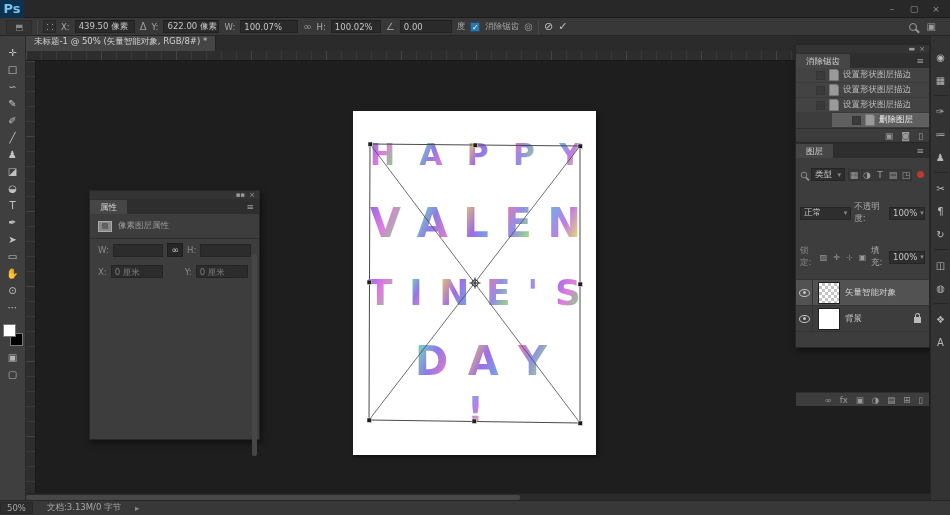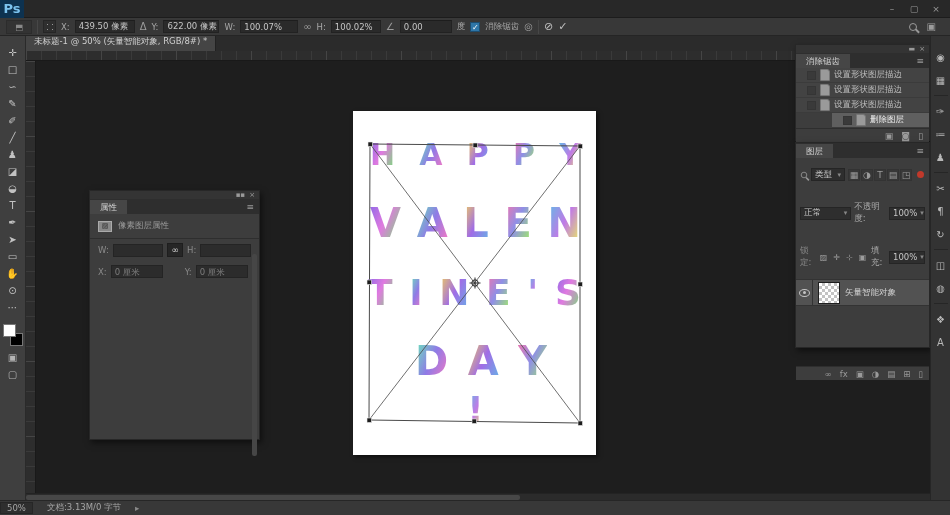--- a/index.html
+++ b/index.html
@@ -110,21 +110,21 @@
   .props-row { display:flex; align-items:center; gap:4px; padding:4px 8px; font-size:8.5px; color:#8a8a8a; }
   .props-field { width:52px; height:13px; background:#2c2c2c; border:1px solid #242424;
                  color:#7d7d7d; padding:0 3px; line-height:12px; }
   .link-btn { width:16px; height:14px; background:#262626; border:1px solid #1e1e1e; color:#cfcfcf;
               display:flex; align-items:center; justify-content:center; font-size:9px; }
   #props-scroll { position:absolute; right:2px; top:40px; bottom:6px; width:5px; background:#464646;
                   border-radius:2px; }
 
   
   #history-panel { left:795px; top:44px; width:135px; height:97px; }
-  .hist-row { display:flex; align-items:center; gap:4px; height:15px; padding-left:11px;
+  .hist-row { display:flex; align-items:center; gap:4px; height:15px; padding-left:20px;
               color:#bdbdbd; font-size:8.5px; background:#434343; border-bottom:1px solid #3b3b3b; }
   .hist-row.sel { background:#5f5f5f; color:#efefef;margin-left:36px; }
   .hist-check { width:9px; height:9px; border:1px solid #353535; background:#3a3a3a; }
   .hist-icon { width:10px; height:12px; background:#9a9a9a; border:1px solid #777;
                border-radius:1px 3px 1px 1px; }
   .panel-footer { display:flex; justify-content:flex-end; align-items:center; gap:8px;
                   height:14px; padding-right:6px; background:#3d3d3d; border-top:1px solid #2e2e2e;
                   color:#9a9a9a; font-size:9px; }
 
   
@@ -428,20 +428,28 @@
       </span>
     </div>
     <div id="layer-list" style="border-top:1px solid #333">
         <div class="layer-row sel">
           <span class="eye-cell">
             <span class="eye"></span>
           </span>
           <span class="layer-thumb checker"></span>
           <span class="layer-name">矢量智能对象</span>
         </div>
+        <div class="layer-row">
+          <span class="eye-cell">
+            <span class="eye"></span>
+          </span>
+          <span class="layer-thumb"></span>
+          <span class="layer-name">背景</span>
+          <span class="lock"></span>
+        </div>
       </div>
     <div id="layers-empty"></div>
     <div class="panel-footer" id="layers-footer">
         <span style="font-size: 8.5px;">∞</span>
         <span style="font-size: 8.5px;">fx</span>
         <span style="font-size: 8.5px;">▣</span>
         <span style="font-size: 8.5px;">◑</span>
         <span style="font-size: 8.5px;">▤</span>
         <span style="font-size: 8.5px;">⊞</span>
         <span style="font-size: 8.5px;">▯</span>

